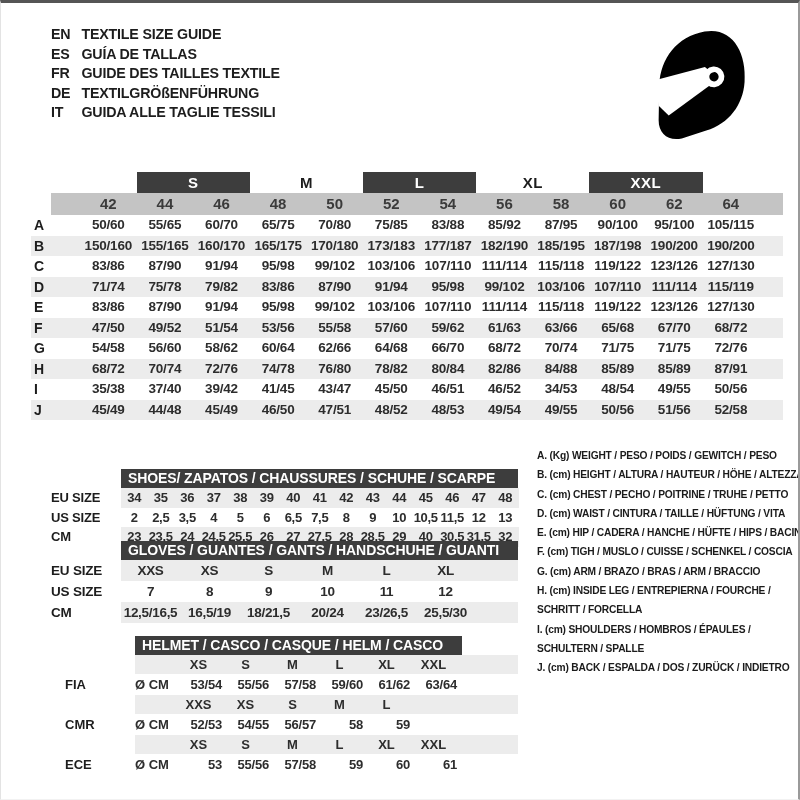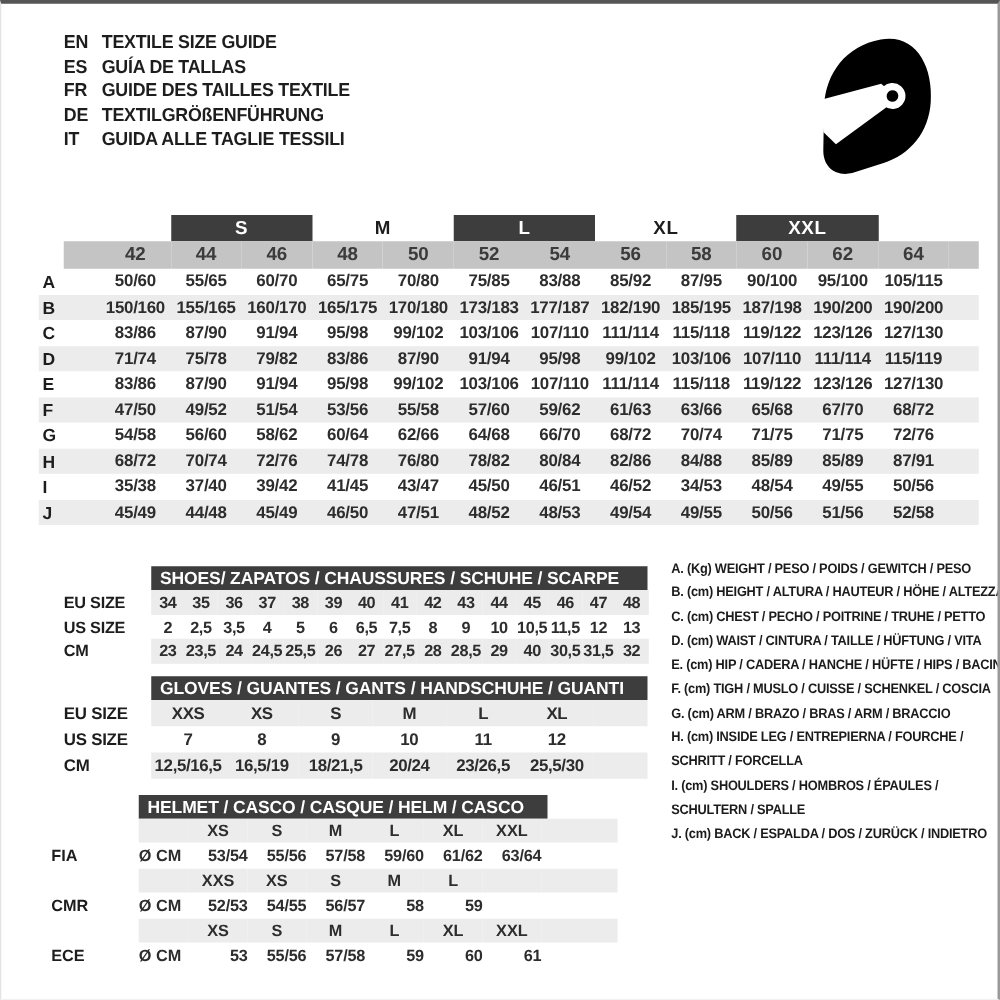--- a/index.html
+++ b/index.html
@@ -29,31 +29,31 @@
   .stripe{background:#ececec;}
   .letter-cell{font-weight:bold;font-size:14px;line-height:20.5px;padding-left:3px;}
   .value-cell{font-weight:bold;font-size:13.5px;line-height:20.5px;text-align:center;color:#2d2d2d;letter-spacing:-0.2px;white-space:nowrap;}
   
   .bar-title{margin-left:90px;background:#3d3d3d;color:#fff;font-weight:bold;font-size:14px;height:19px;line-height:19px;padding-left:7px;box-sizing:border-box;white-space:nowrap;letter-spacing:-0.1px;}
   .shaded{background:#ececec;}
   .s-row{display:grid;}
   .s-label{font-weight:bold;font-size:13px;padding-left:20px;letter-spacing:-0.2px;white-space:nowrap;}
   .s-value{font-weight:bold;font-size:13px;text-align:center;color:#2d2d2d;letter-spacing:-0.3px;white-space:nowrap;}
   
-  #shoes-table{position:absolute;left:30px;top:450px;width:500px;}
+  #shoes-table{position:absolute;left:30px;top:466px;width:500px;}
   #shoes-table .bar-title{width:397px;}
   #shoes-table .s-row{grid-template-columns:90px repeat(15,26.5px);height:19.5px;}
   #shoes-table .s-label,#shoes-table .s-value{line-height:19.5px;}
   
   #gloves-table{position:absolute;left:30px;top:538px;width:487px;}
   #gloves-table .bar-title{width:397px;}
   #gloves-table .s-row{grid-template-columns:90px repeat(6,59px) 43px;height:21px;}
   #gloves-table .s-label,#gloves-table .s-value{line-height:21px;font-size:13.5px;}
   
-  #helmet-table{position:absolute;left:20px;top:633px;width:473px;}
+  #helmet-table{position:absolute;left:44px;top:633px;width:473px;}
   #helmet-table .bar-title{width:327px;}
   .h-row{display:grid;grid-template-columns:90px 40px repeat(6,47px) 1fr;}
   .h-size-row{height:19px;}
   .h-data-row{height:21px;}
   .h-label{font-weight:bold;font-size:13px;padding-left:20px;white-space:nowrap;}
   .h-unit{font-weight:bold;font-size:13px;color:#2d2d2d;white-space:nowrap;}
   .h-size{font-weight:bold;font-size:13px;text-align:center;color:#2d2d2d;}
   .h-value{font-weight:bold;font-size:13px;text-align:right;color:#2d2d2d;letter-spacing:-0.2px;white-space:nowrap;}
   .h-size-row > div{line-height:19px;}
   .h-data-row > div{line-height:21px;}

